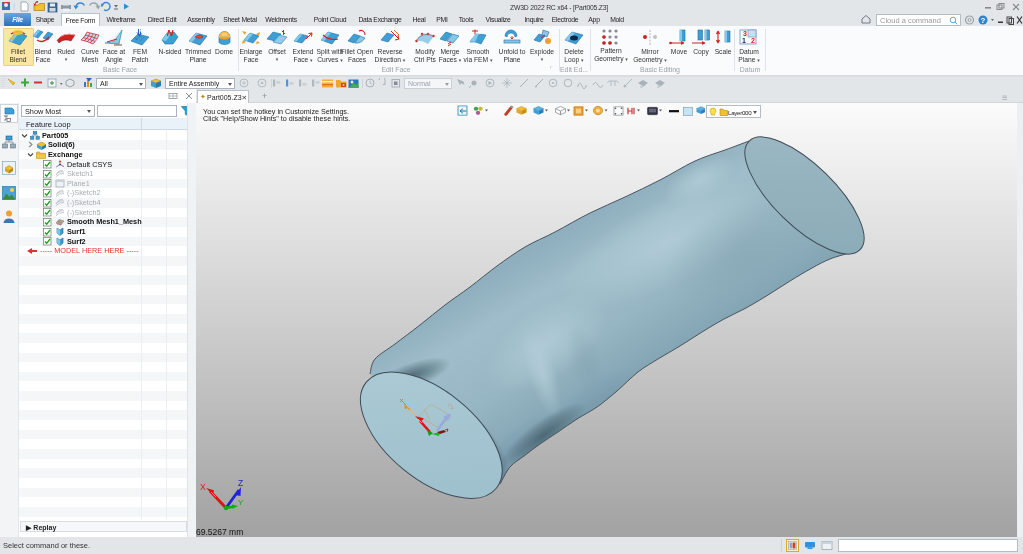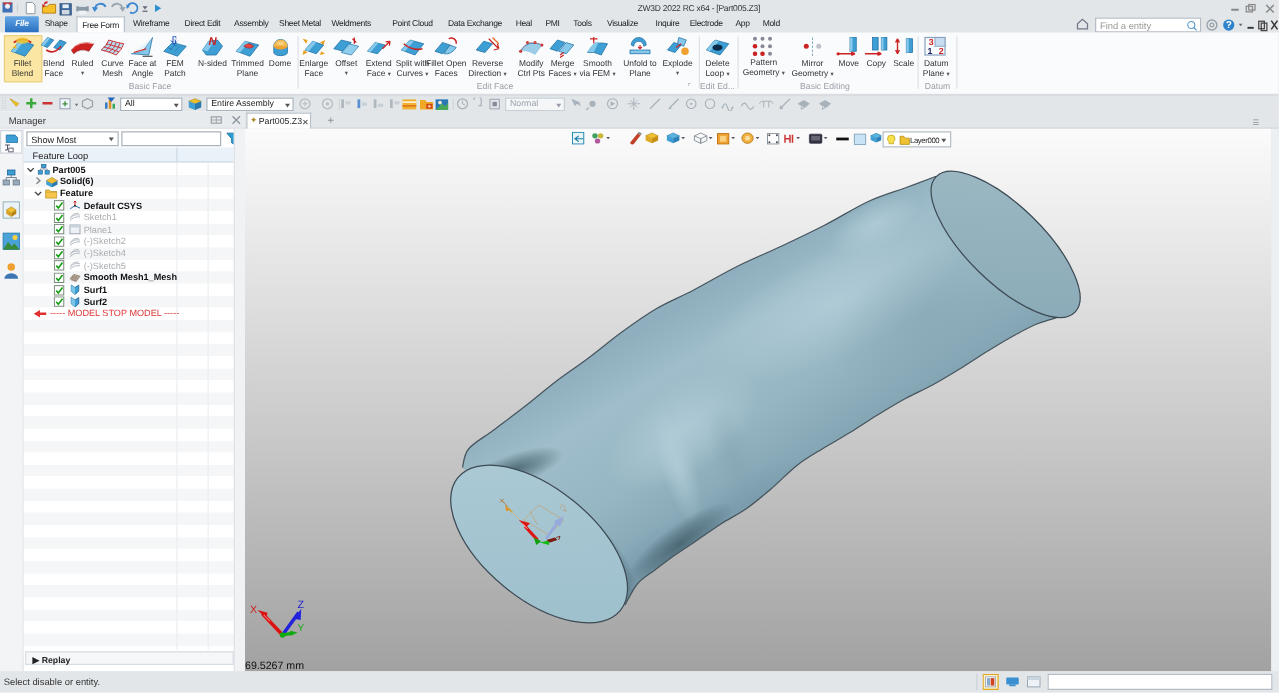--- a/index.html
+++ b/index.html
@@ -67,21 +67,21 @@
 <div class="mtab" style="top:13px;left:436px;width:60px;">Tools</div>
 <div class="mtab" style="top:13px;left:468px;width:60px;">Visualize</div>
 <div class="mtab" style="top:13px;left:504px;width:60px;">Inquire</div>
 <div class="mtab" style="top:13px;left:535px;width:60px;">Electrode</div>
 <div class="mtab" style="top:13px;left:564px;width:60px;">App</div>
 <div class="mtab" style="top:13px;left:587px;width:60px;">Mold</div>
 <svg class="a" style="left:860px;top:14px" width="12" height="10" viewBox="0 0 12 10">
       <path d="M2 5 l4-3.5 L10 5 v4 h-8 z" fill="none" stroke="#778" stroke-width="1"></path>
     </svg>
 <div class="a" style="left:876px;top:13.5px;width:85px;height:12px;background:#fff;border:1px solid #b4bdc5;">
-<span style="position:absolute;left:3px;top:1.5px;font-size:7.5px;color:#999">Find a entity</span>
+<span style="position:absolute;left:3px;top:1.5px;font-size:7.5px;color:#999">Cloud a command</span>
 <svg class="a" style="left:72px;top:1.5px" width="9" height="9" viewBox="0 0 9 9">
         <circle cx="4" cy="4" r="2.8" fill="none" stroke="#5599cc" stroke-width="0.9"></circle>
         <path d="M6 6 L8.3 8.3" stroke="#5599cc" stroke-width="0.9"></path>
       </svg>
     </div>
 <svg class="a" style="left:965px;top:14.5px" width="58" height="11" viewBox="0 0 58 11">
 <circle cx="4.5" cy="5" r="4" fill="none" stroke="#99a2aa" stroke-width="1.2"></circle>
       <circle cx="4.5" cy="5" r="1.5" fill="none" stroke="#99a2aa" stroke-width="1"></circle>
 <circle cx="18" cy="5" r="4.5" fill="#2f83cc"></circle>
       <text x="18" y="7.8" font-size="8" fill="#fff" text-anchor="middle" font-weight="bold">?</text>
@@ -473,23 +473,20 @@
     </svg>
 <div class="a" style="left:196px;top:89px;width:827px;height:14px;background:#e2e6e9;border-bottom:1px solid #cfd6dc"></div>
 <div class="a" style="left:197px;top:89.5px;width:52px;height:13.5px;background:#fff;border:1px solid #b9c2ca;border-bottom:none;">
 <span style="position:absolute;left:2px;top:2.5px;color:#b08820;font-size:7px;line-height:8px">✦</span>
 <span style="position:absolute;left:9px;top:3px;font-size:7px;">Part005.Z3</span>
 <span style="position:absolute;right:1px;top:3px;font-size:6.5px;color:#333">✕</span>
     </div>
 <div class="a" style="left:262px;top:92px;font-size:9px;color:#8a929a;line-height:8px">+</div>
 <div class="a" style="left:1002px;top:94px;font-size:6px;color:#8a929a">☰</div>
 <div class="a" style="left:0;top:89px;width:196px;height:448px;background:#fff"></div>
-<div class="a" style="left:0;top:89px;width:196px;height:14px;background:#e8ebee;border-bottom:1px solid #dde1e5">
-      <span style="position:absolute;left:7px;top:3px;font-size:7.5px;color:#333">Manager</span>
-    </div>
 <svg class="a" style="left:168px;top:92px" width="26" height="8" viewBox="0 0 26 8">
       <rect x="1" y="1.5" width="8" height="5" fill="none" stroke="#8a939b" stroke-width="0.8"></rect>
       <path d="M5 1.5 v5 M1 4 h8" stroke="#8a939b" stroke-width="0.6"></path>
       <path d="M18 1 l6 6 M24 1 l-6 6" stroke="#8a939b" stroke-width="1"></path>
     </svg>
 <div class="a" style="left:0;top:103px;width:19px;height:434px;background:#f2f4f6;border-right:1px solid #e2e6e9"></div>
 <div class="a" style="left:0;top:104px;width:18px;height:19px;background:#fdfdfd;border:1px solid #cdd5db"></div>
 <svg class="a" style="left:1px;top:105px" width="17" height="130" viewBox="0 0 17 130">
 <g>
         <path d="M4 3 h7 l2 2 v4 h-9 z" fill="#3e9fd4" stroke="#1e6fa4" stroke-width="0.6"></path>
@@ -597,33 +594,33 @@
     <div class="trow " style="left:48px;top:140.2px;color:#111;font-weight:bold;width:120px">Solid(6)</div>
     <svg class="a" style="left:27px;top:151.0px" width="7" height="7" viewBox="0 0 7 7">
       <path d="M1 2.5 l2.5 2.5 L6 2.5" fill="none" stroke="#444" stroke-width="1.1"></path>
     </svg>
     <div class="a" style="left:36px;top:150.1px">
       <svg width="10" height="9" viewBox="0 0 10 9">
         <path d="M0.5 2 h3 l1 1.2 h5 V8.5 h-9 z" fill="#f5c64a" stroke="#b8922a" stroke-width="0.6"></path>
         <path d="M0.5 3.8 h9" stroke="#b8922a" stroke-width="0.4"></path>
       </svg>
     </div>
-    <div class="trow " style="left:48px;top:149.8px;color:#111;font-weight:bold;width:120px">Feature</div>
+    <div class="trow " style="left:48px;top:149.8px;color:#111;font-weight:bold;width:120px">Exchange</div>
     <svg class="a" style="left:43px;top:159.95000000000002px" width="9" height="9" viewBox="0 0 9 9">
       <rect x="0.5" y="0.5" width="7.5" height="7.5" fill="#fff" stroke="#7a8a7a" stroke-width="0.8"></rect>
       <path d="M2 4.5 L3.7 6.3 L7 2" fill="none" stroke="#18a018" stroke-width="1.3"></path>
     </svg>
     <div class="a" style="left:55px;top:159.8px">
       <svg width="10" height="9" viewBox="0 0 10 9">
         <path d="M5 4.5 L5 0.8 M5 0.8 l-1 1.2 M5 0.8 l1 1.2" stroke="#cc2222" stroke-width="0.8" fill="none"></path>
         <path d="M5 4.5 L1.2 7 M5 4.5 L9 6.5" stroke="#3a6fb0" stroke-width="0.8" fill="none"></path>
         <circle cx="5" cy="4.5" r="0.8" fill="#333"></circle>
       </svg>
     </div>
-    <div class="trow " style="left:67px;top:159.5px;color:#111;font-weight:bold;width:120px">Default CSYS</div>
+    <div class="trow " style="left:67px;top:159.5px;color:#111;font-weight:normal;width:120px">Default CSYS</div>
     <svg class="a" style="left:43px;top:169.60000000000002px" width="9" height="9" viewBox="0 0 9 9">
       <rect x="0.5" y="0.5" width="7.5" height="7.5" fill="#fff" stroke="#7a8a7a" stroke-width="0.8"></rect>
       <path d="M2 4.5 L3.7 6.3 L7 2" fill="none" stroke="#18a018" stroke-width="1.3"></path>
     </svg>
     <div class="a" style="left:55px;top:169.4px">
       <svg width="10" height="9" viewBox="0 0 10 9">
         <path d="M1 6 Q3 2 9 3 M1 7.5 Q4 4 9 4.5 M1.5 4.5 Q4 1 8 1.5" fill="none" stroke="#aab2ba" stroke-width="0.7"></path>
       </svg>
     </div>
     <div class="trow gray" style="left:67px;top:169.1px;width:120px">Sketch1</div>
@@ -697,27 +694,28 @@
     <div class="a" style="left:55px;top:237.0px">
       <svg width="10" height="9" viewBox="0 0 10 9">
         <path d="M2 1 L5 3 L8 1 L8 6 L5 8.5 L2 6 Z" fill="#3e9fd4" stroke="#1a5f92" stroke-width="0.6"></path>
         <path d="M2 1 L5 3 V8.5 L2 6 Z" fill="#7cc4e8"></path>
       </svg>
     </div>
     <div class="trow " style="left:67px;top:236.7px;color:#111;font-weight:bold;width:120px">Surf2</div>
     <svg class="a" style="left:26px;top:247.3px" width="12" height="8" viewBox="0 0 12 8">
       <path d="M1 4 l5-3 v2 h5 v2 h-5 v2 z" fill="#e03030"></path>
     </svg>
-    <div class="a" style="left:40px;top:246.3px;font-size:7.3px;line-height:10px;color:#dd3333;white-space:nowrap">----- MODEL STOP MODEL -----</div>
+    <div class="a" style="left:40px;top:246.3px;font-size:7.3px;line-height:10px;color:#dd3333;white-space:nowrap">----- MODEL HERE HERE -----</div>
 <div class="a" style="left:187px;top:103px;width:9px;height:434px;background:#f0f2f4;border-left:1px solid #dfe3e7"></div>
 <div class="a" style="left:20px;top:521px;width:167px;height:11px;background:#f5f7f9;border:1px solid #d8dde2">
       <span style="position:absolute;left:5px;top:1.5px;font-size:7px;font-weight:bold;color:#222">▶ Replay</span>
     </div>
 <div id="vp" class="a" style="left:196px;top:103px;width:821px;height:434px;background:linear-gradient(#fbfbfb,#a2a2a2)"></div>
 <div class="a" style="left:1017px;top:103px;width:6px;height:434px;background:#edf0f2"></div>
+<div class="a" style="left:203px;top:107.5px;font-size:7.2px;line-height:7.8px;color:#222">You can set the hotkey in Customize Settings.<br>Click "Help/Show Hints" to disable these hints.</div>
 <svg class="a" style="left:455px;top:105px" width="250" height="12" viewBox="0 0 250 13" preserveAspectRatio="none">
       <g transform="translate(3,0)">
         <rect x="0" y="1" width="9" height="10" fill="#e8f4f8" stroke="#2a8ab0" stroke-width="0.8"></rect>
         <path d="M5 4 l-3 2.5 3 2.5 M2.5 6.5 h6" stroke="#1a7aa0" stroke-width="1" fill="none"></path>
       </g>
       <g transform="translate(18,0)">
         <circle cx="3" cy="4" r="2.2" fill="#40a060"></circle>
         <circle cx="7.5" cy="4" r="2.2" fill="#c8b838"></circle>
         <circle cx="5" cy="8.5" r="2.2" fill="#b05a9a"></circle>
         <path d="M12 5 l3 0 l-1.5 2 z" fill="#556"></path>
@@ -871,21 +869,21 @@
 <path d="M39 27 l6-8 -0.5 9 z" fill="#2222dd"></path>
 <path d="M30 40 l8-1.5" stroke="#11aa11" stroke-width="2.6"></path>
 <path d="M36 36.5 l6 1.5 -5.5 2.8 z" fill="#11aa11"></path>
 <circle cx="30" cy="40" r="2.2" fill="#11aa11"></circle>
 <text x="4" y="22" font-size="8.5" fill="#cc2222">X</text>
 <text x="42" y="18" font-size="8.5" fill="#2222cc">Z</text>
 <text x="42" y="37" font-size="8" fill="#11aa11">Y</text>
 </svg>
 <div class="a" style="left:196px;top:527px;font-size:8.5px;color:#111">69.5267 mm</div>
 <div class="a" style="left:0;top:537px;width:1023px;height:17px;background:#e2e6e9"></div>
-<div class="a" style="left:3px;top:541px;font-size:7.5px;color:#333">Select disable or entity.</div>
+<div class="a" style="left:3px;top:541px;font-size:7.5px;color:#333">Select command or these.</div>
 <div class="a" style="left:781px;top:539px;width:1px;height:13px;background:#ccd2d8"></div>
 <svg class="a" style="left:786px;top:539px" width="50" height="13" viewBox="0 0 50 13">
 <rect x="0.5" y="0.5" width="12" height="12" fill="#fdf2d0" stroke="#e0a820" stroke-width="1"></rect>
 <rect x="2.5" y="2.5" width="8" height="8" fill="#fff" stroke="#8899aa" stroke-width="0.6"></rect>
       <rect x="6.5" y="3.5" width="3" height="6" fill="#cc4422"></rect>
       <rect x="3.5" y="3.5" width="2.5" height="6" fill="#88aacc"></rect>
 <rect x="19" y="3" width="10" height="5.5" rx="1" fill="#3a8fd0"></rect>
       <rect x="21.5" y="8.5" width="5" height="1.5" fill="#3a8fd0"></rect>
 <rect x="36" y="2.5" width="10" height="8" fill="#eef2f6" stroke="#99a8b4" stroke-width="0.8"></rect>
       <rect x="36" y="2.5" width="10" height="2.5" fill="#c8d4de"></rect>

